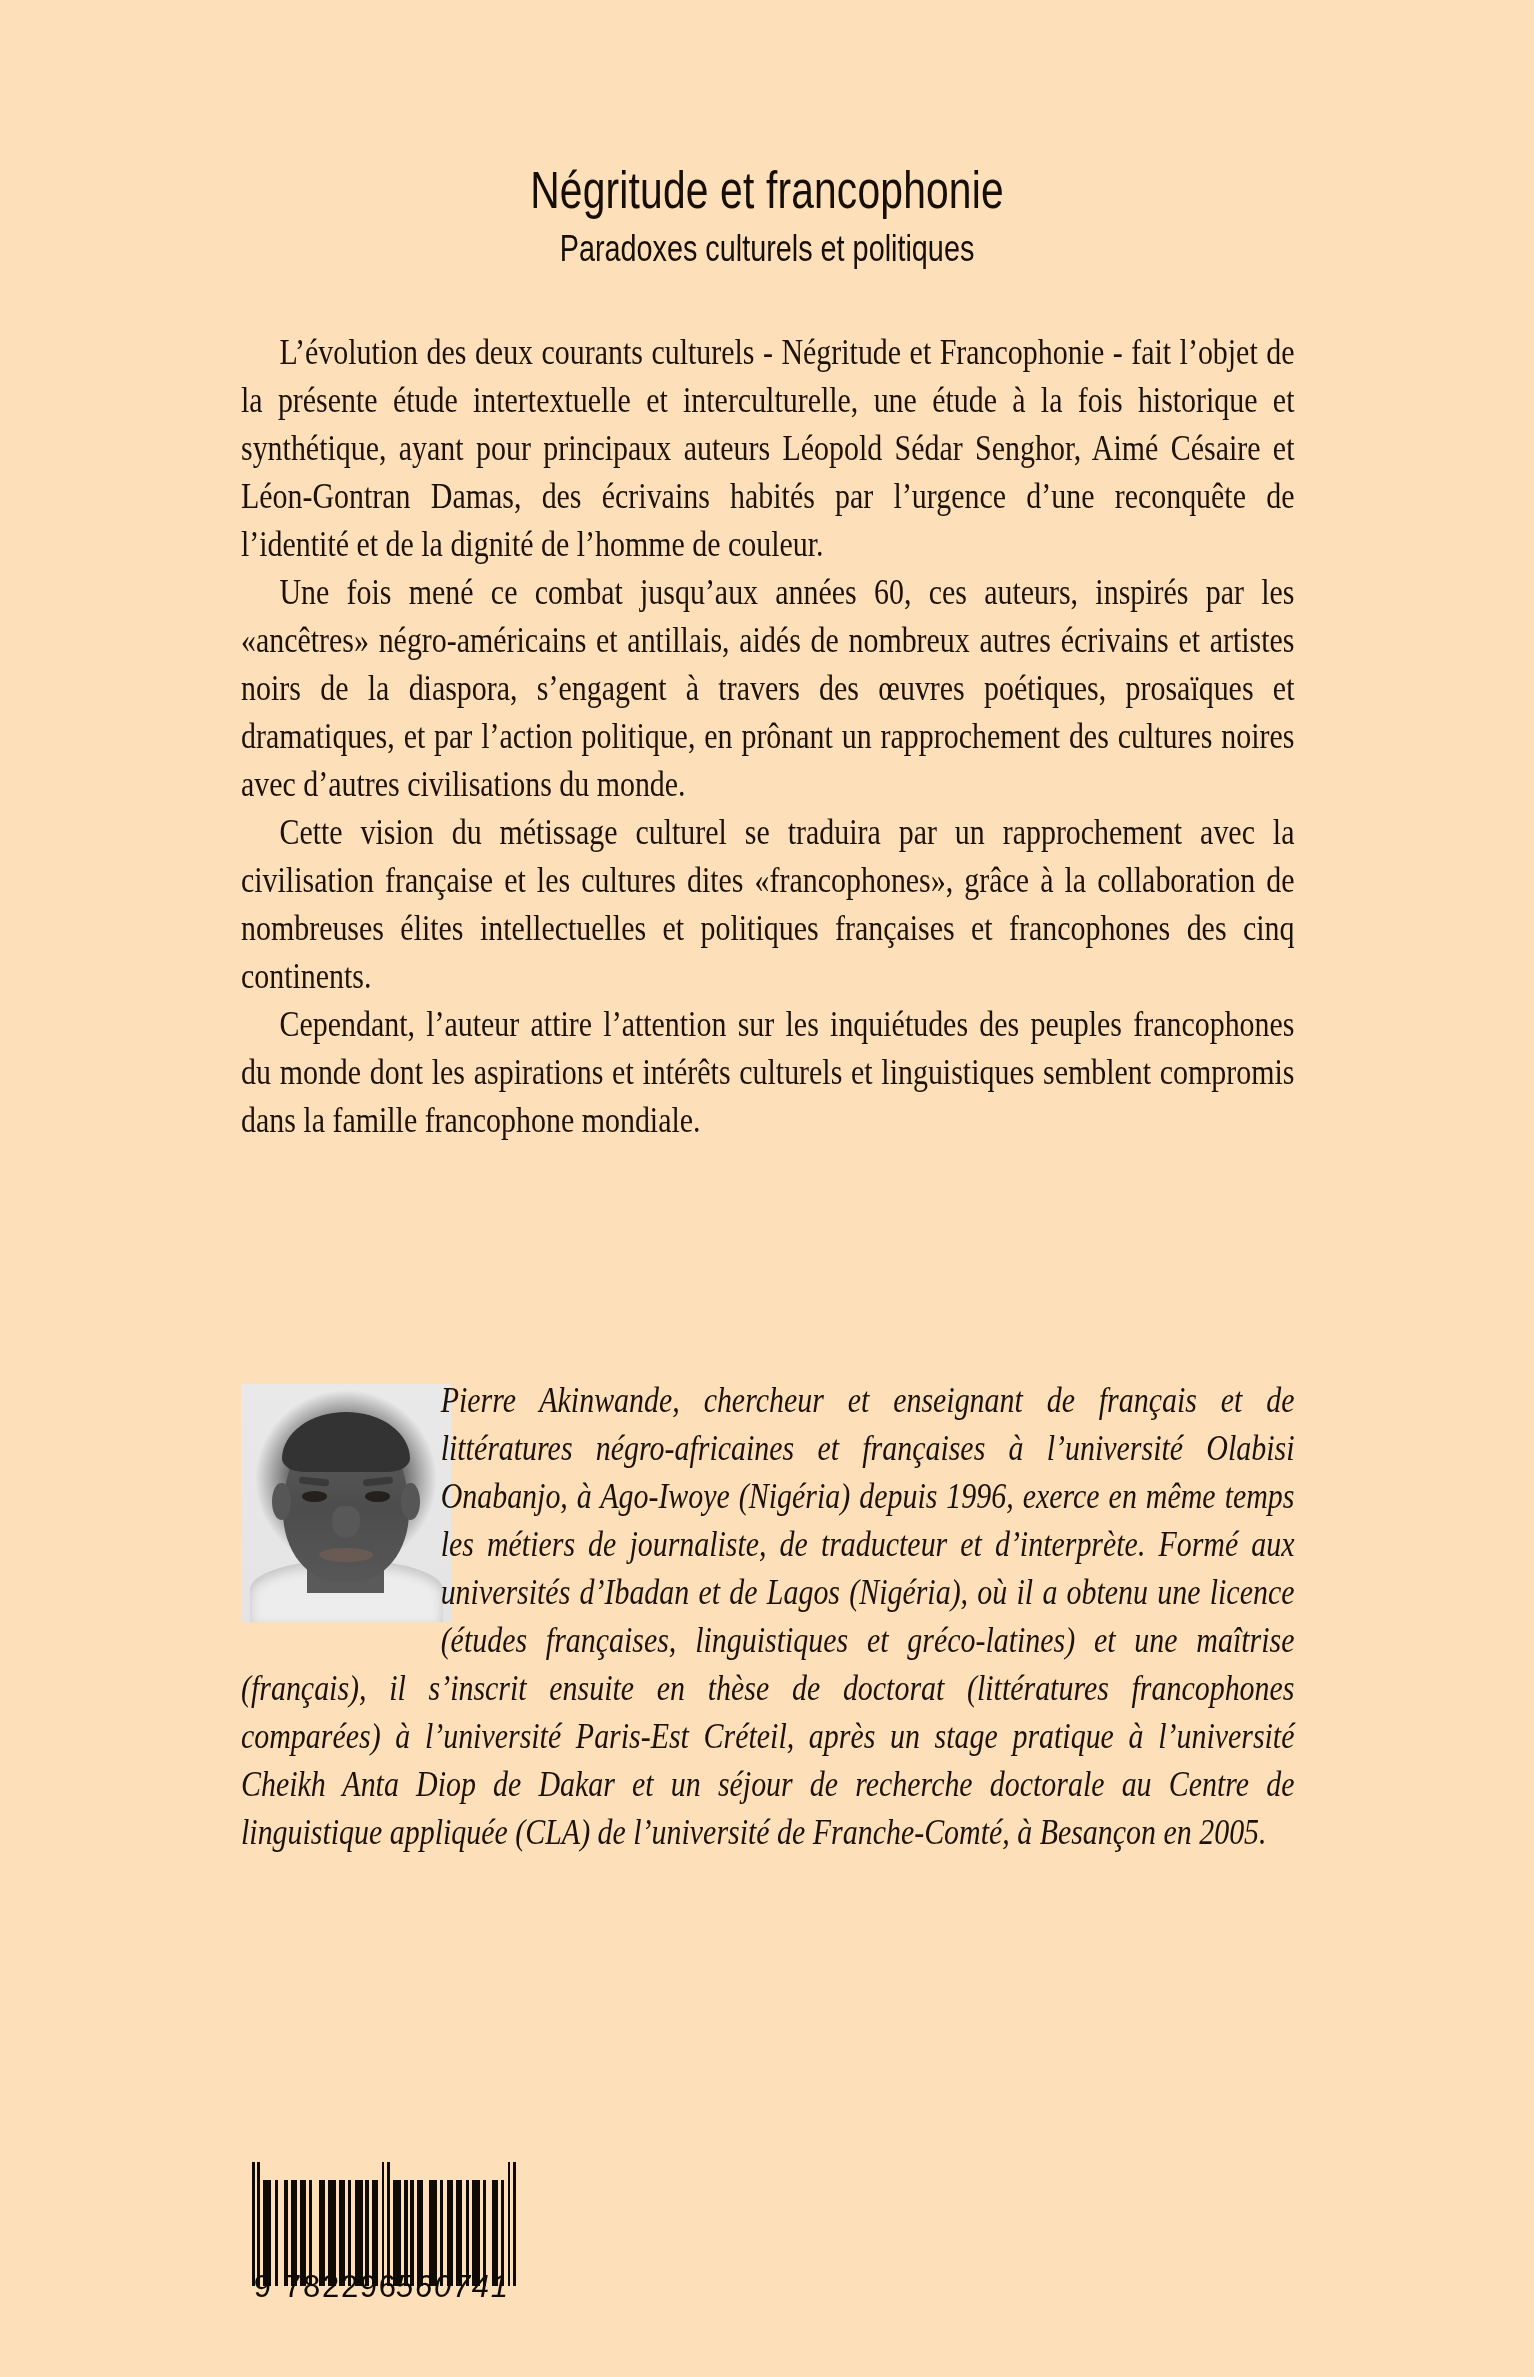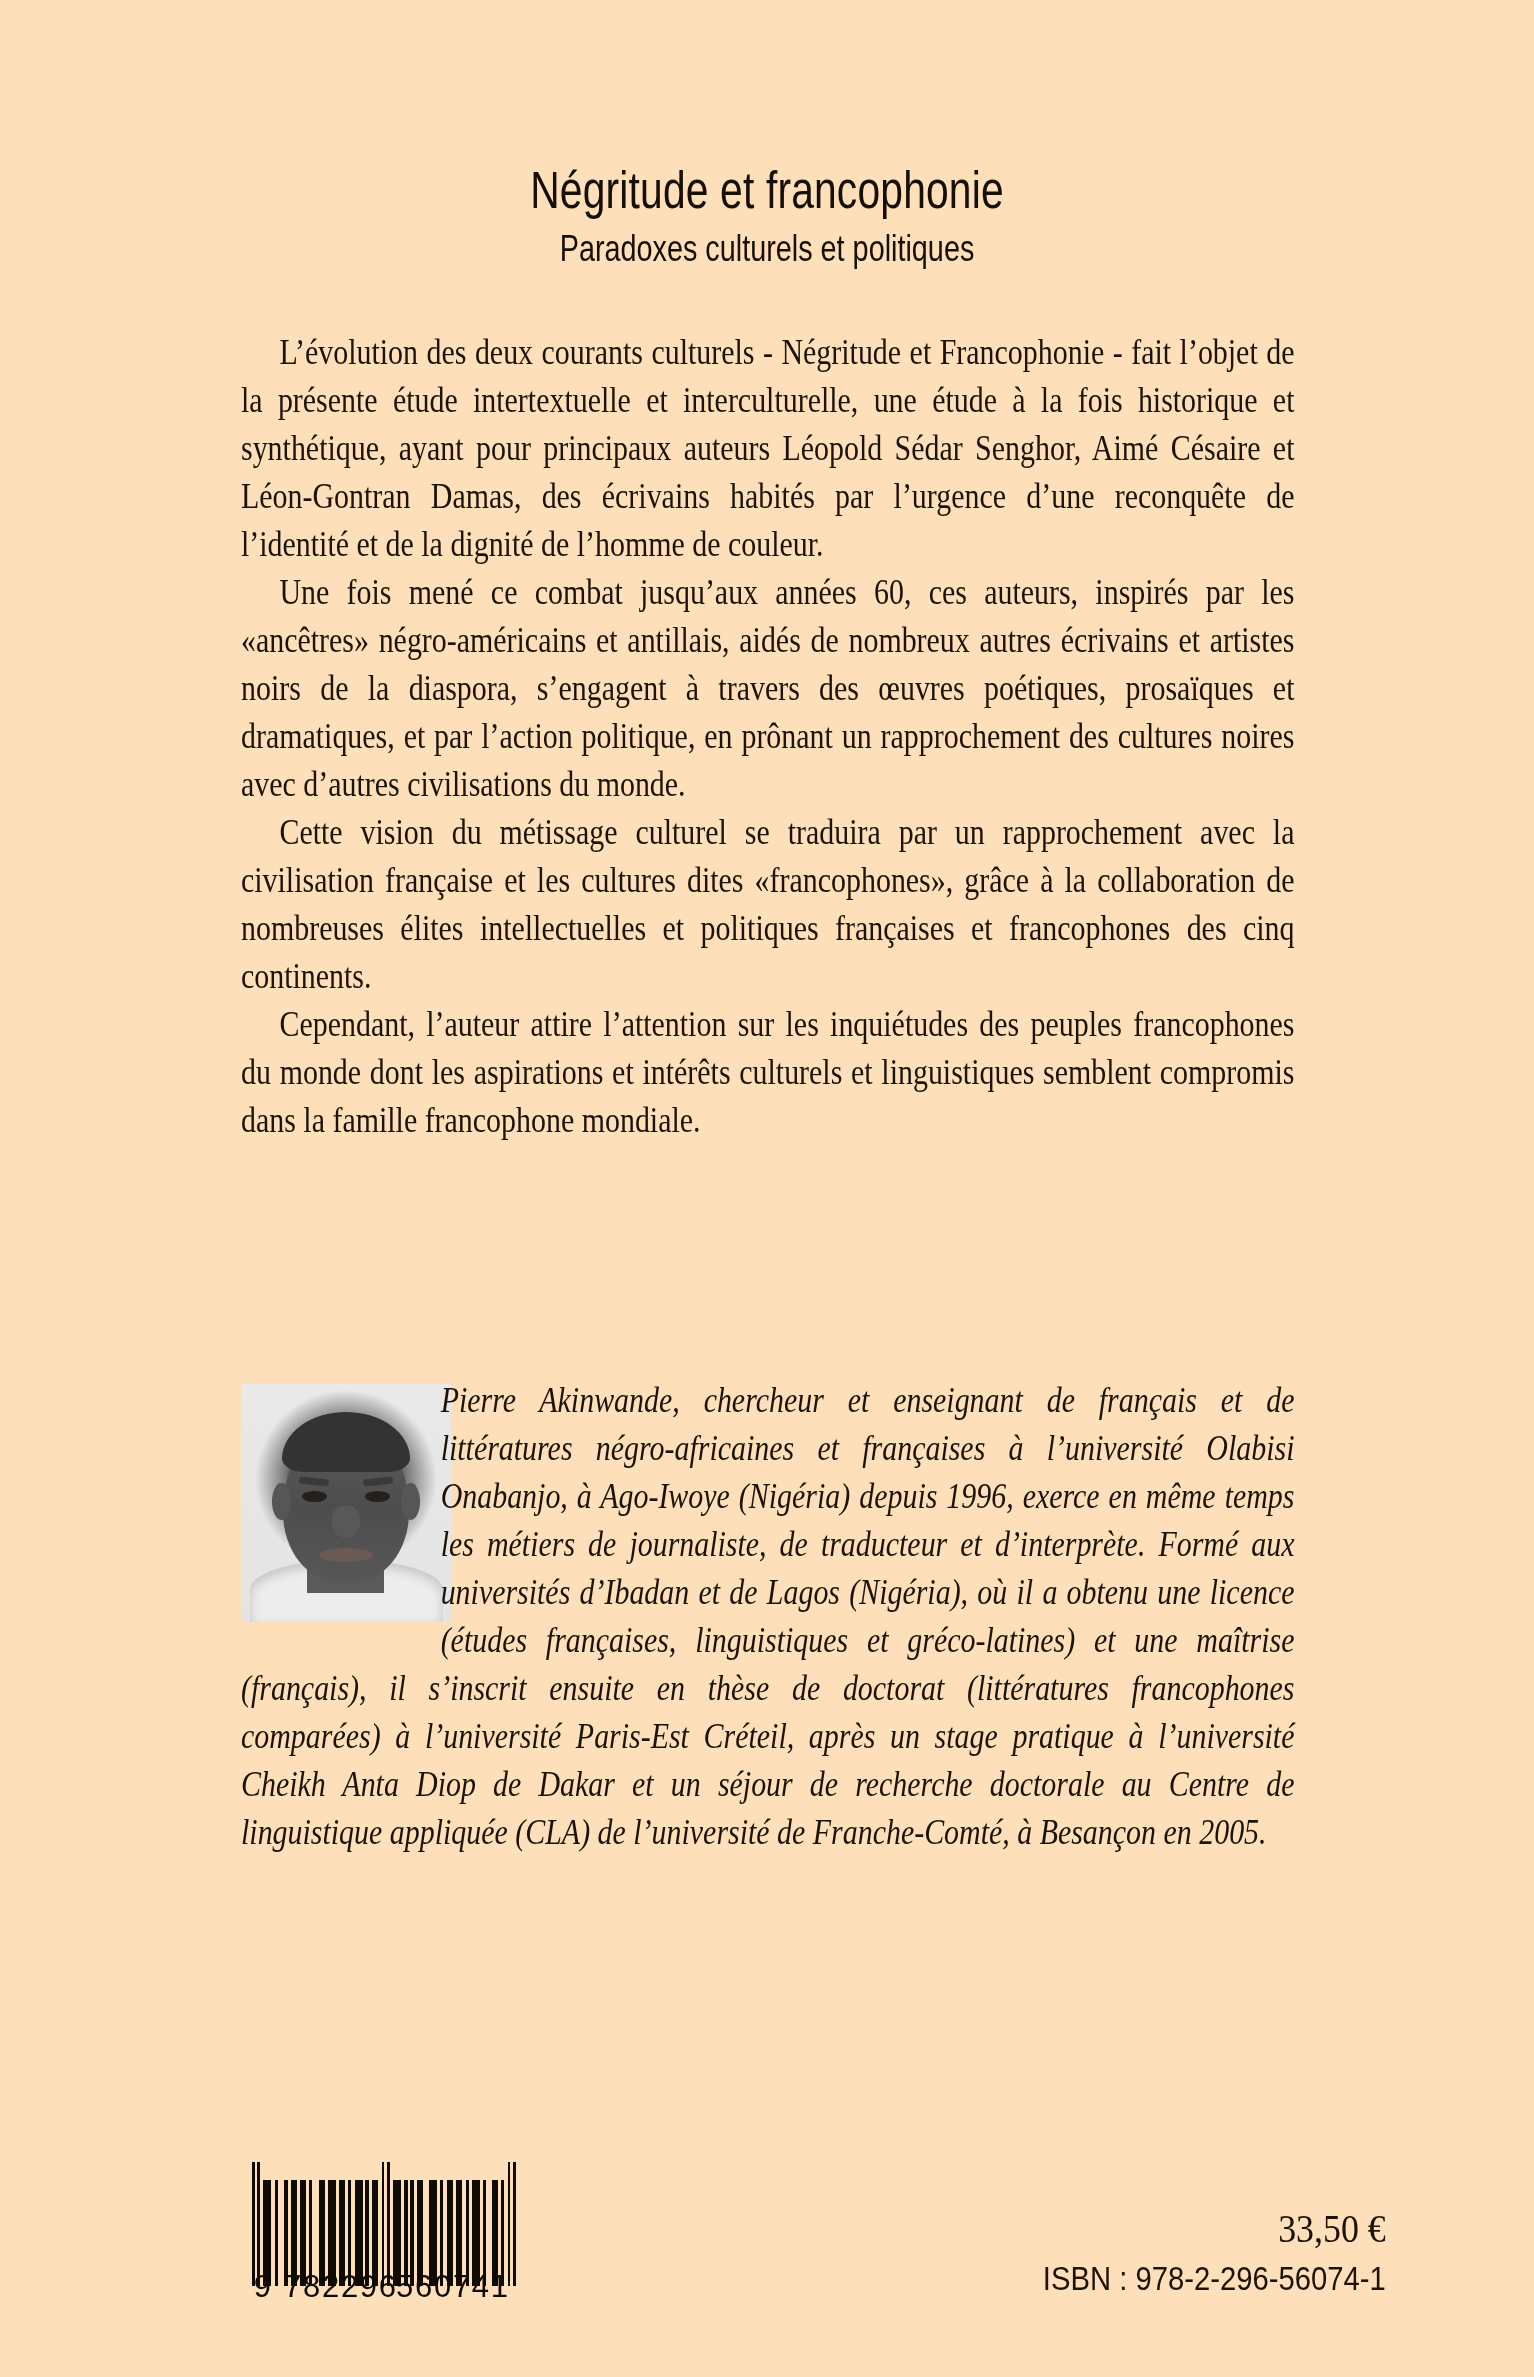--- a/index.html
+++ b/index.html
@@ -231,21 +231,21 @@
     display: flex;
     font-family: "Liberation Sans", sans-serif;
     font-size: 31px;
     letter-spacing: 1.7px;
     color: #100a04;
     margin-top: -17px;
     padding-left: 1.7px;
   }
   .bd-lead { width: 22px; }
   .bd-left { width: 102px; text-align: right; margin-left: 8.4px; }
-  .bd-right { width: 102px; text-align: center; margin-left: 10px; }
+  .bd-right { width: 102px; text-align: center; margin-left: 10px; font-style: italic; }
 
   .price-isbn {
     position: absolute;
     right: 148px;
     bottom: 77px;
     text-align: right;
   }
   .price {
     font-family: "Liberation Serif", serif;
     font-size: 39px;
@@ -374,20 +374,16 @@
           <i class="g" style="width:3.4px"></i>
         <i class="tall" style="width:3.4px"></i>
       </div>
       <div class="barcode-digits">
         <span class="bd-lead">9</span>
         <span class="bd-left">782296</span>
         <span class="bd-right">560741</span>
       </div>
     </div>
 
-    <div class="price-isbn">
-      <div class="price">33,50 €</div>
-      <div class="isbn">ISBN : 978-2-296-56074-1</div>
-    </div>
 
   </div>
 </div>
 
 
 </body></html>

